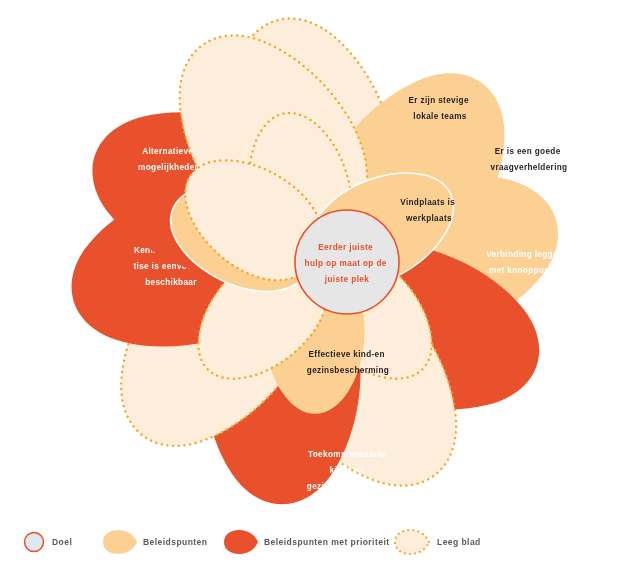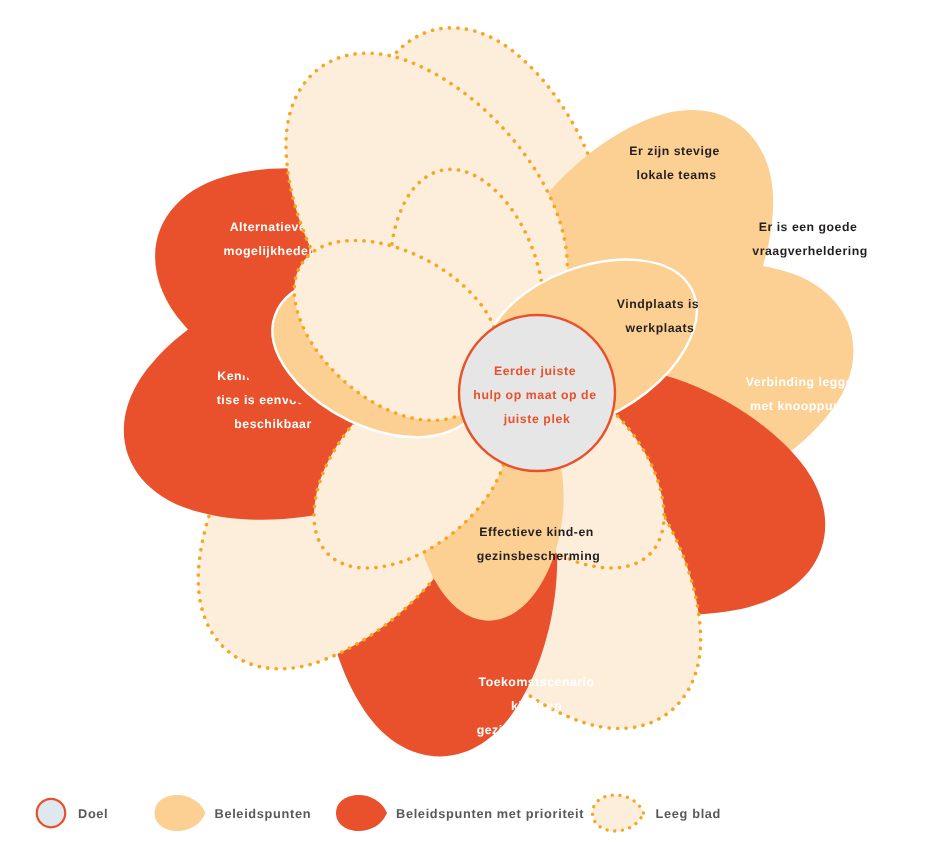--- a/index.html
+++ b/index.html
@@ -9,21 +9,21 @@
   body {
     width: 620px;
     height: 563px;
     background: #ffffff;
     font-family: "Liberation Sans", sans-serif;
     overflow: hidden;
     position: relative;
   }
   #flower-diagram {
     position: absolute;
-    left: 16px;
+    left: 5px;
     top: 0;
     width: 547px;
     height: 520px;
   }
   #legend-bar {
     position: absolute;
     left: 0;
     top: 520px;
     width: 620px;
     height: 43px;

